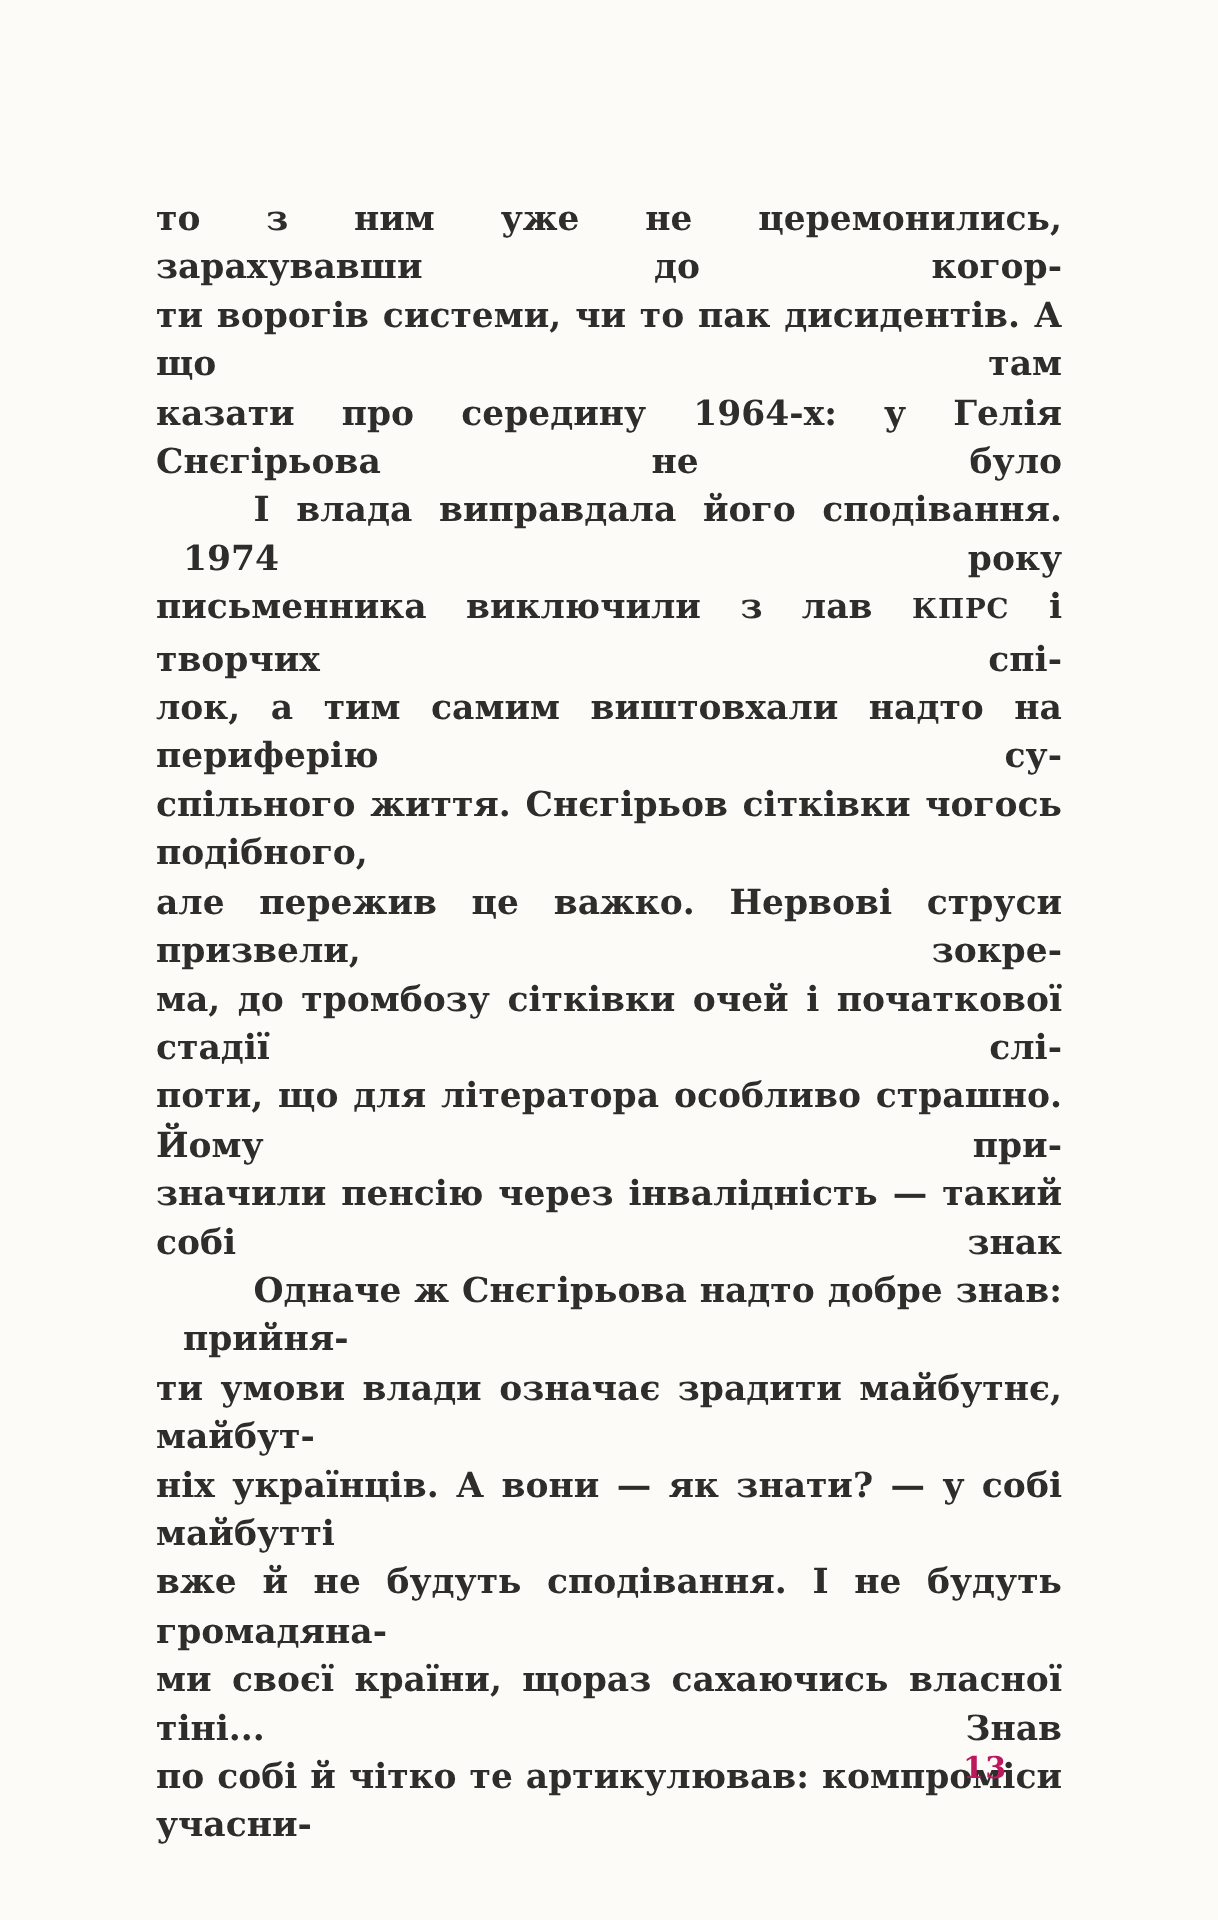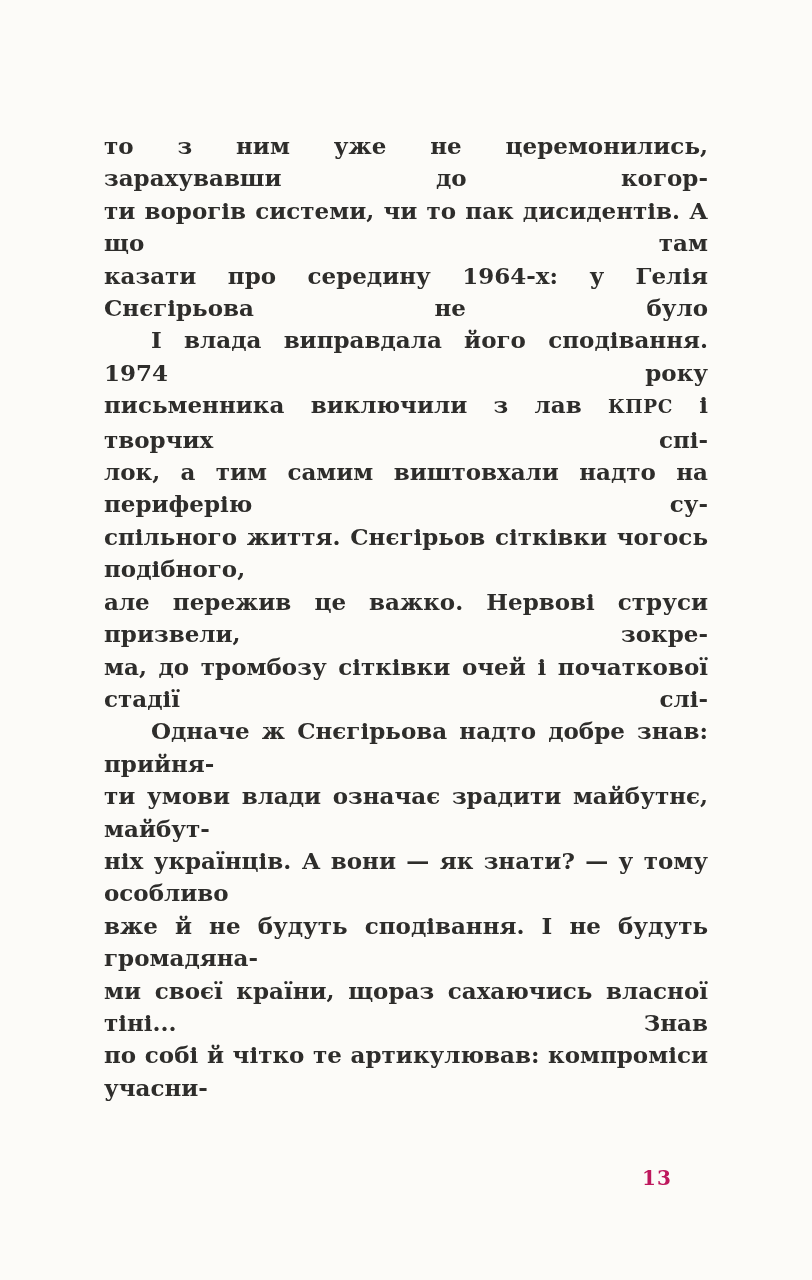--- a/index.html
+++ b/index.html
@@ -34,20 +34,21 @@
   .line {
     text-align: justify;
     text-align-last: justify;
     white-space: normal;
   }
   .line.last {
     text-align-last: left;
   }
   .line.indent {
     text-indent: 47px;
+    margin-left: 18px;
   }
   .sc {
     font-size: 0.8em;
     letter-spacing: 0.6px;
   }
   .page-number {
     position: absolute;
     left: 642px;
     top: 1166px;
     font-size: 20px;
@@ -68,26 +69,28 @@
       <div class="line">казати про середину 1964-х: у Гелія Снєгірьова не було</div>
     </div>
 
     <div class="paragraph">
       <div class="line indent">І влада виправдала його сподівання. 1974 року</div>
       <div class="line"><span>письменника виключили з лав </span><span class="sc">КПРС</span><span> і творчих спі-</span></div>
       <div class="line">лок, а тим самим виштовхали надто на периферію су-</div>
       <div class="line">спільного життя. Снєгірьов сітківки чогось подібного,</div>
       <div class="line">але пережив це важко. Нервові струси призвели, зокре-</div>
       <div class="line">ма, до тромбозу сітківки очей і початкової стадії слі-</div>
+      <div class="line">поти, що для літератора особливо страшно. Йому при-</div>
+      <div class="line">значили пенсію через інвалідність — такий собі знак</div>
     </div>
 
     <div class="paragraph">
       <div class="line indent">Одначе ж Снєгірьова надто добре знав: прийня-</div>
       <div class="line">ти умови влади означає зрадити майбутнє, майбут-</div>
-      <div class="line">ніх українців. А вони — як знати? — у тому особливо</div>
+      <div class="line">ніх українців. А вони — як знати? — у собі майбутті</div>
       <div class="line">вже й не будуть сподівання. І не будуть громадяна-</div>
       <div class="line">ми своєї країни, щораз сахаючись власної тіні... Знав</div>
       <div class="line">по собі й чітко те артикулював: компроміси учасни-</div>
 
     </div>
 
   </div>
 
   <div class="page-number">13</div>
 </div>

